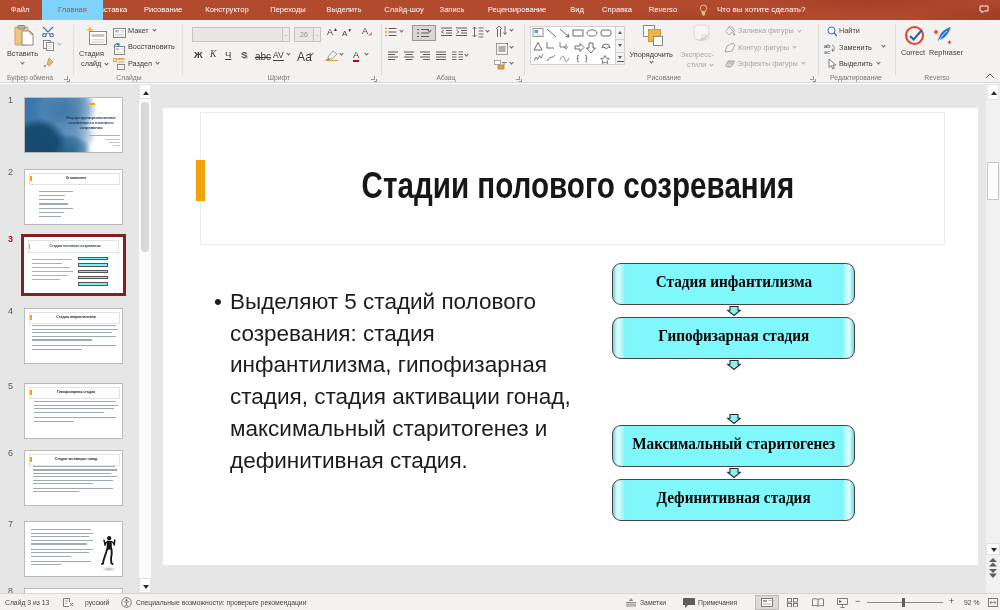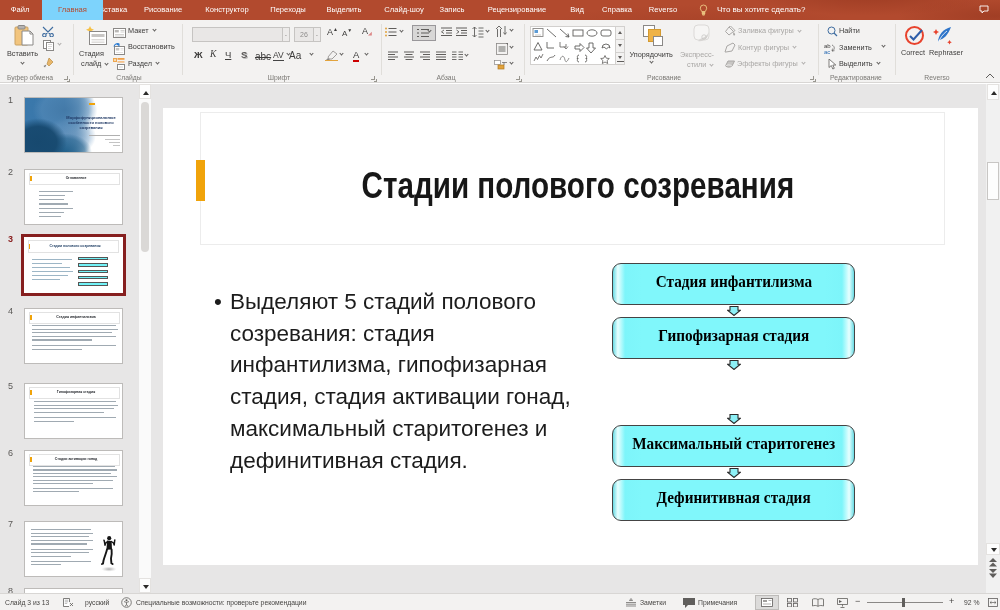--- a/index.html
+++ b/index.html
@@ -153,21 +153,21 @@
   <div class="rt" style="left:327px;top:6px;font-size:9px">А<span style="font-size:5px;vertical-align:4px">▲</span></div>
   <div class="rt" style="left:342px;top:7px;font-size:8px">А<span style="font-size:5px;vertical-align:4px">▼</span></div>
   <div class="rt" style="left:362px;top:6px;font-size:9px">А<span style="font-size:5px;color:#d88;vertical-align:-1px">◢</span></div>
   <div class="rt" style="left:194px;top:29px;font-size:9.5px;font-weight:bold">Ж</div>
   <div class="rt" style="left:210px;top:29px;font-size:9.5px;font-style:italic;font-family:'Liberation Serif',serif">К</div>
   <div class="rt" style="left:225px;top:29px;font-size:9.5px;text-decoration:underline">Ч</div>
   <div class="rt" style="left:241px;top:29px;font-size:9.5px;font-weight:bold;color:#5a5857;text-shadow:1px 1px 0 #bbb">S</div>
   <div class="rt" style="left:255px;top:31px;font-size:10px;text-decoration:line-through">abc</div>
   <div class="rt" style="left:273px;top:30px;font-size:8.5px;border-bottom:1px solid #444">AV</div>
   <div style="position:absolute;left:287px;top:32px;width:3px;height:3px;border-right:1px solid #5f5d5b;border-bottom:1px solid #5f5d5b;transform:rotate(45deg)"></div>
-  <div class="rt" style="left:289px;top:30px;font-size:10px">Аа</div>
+  <div class="rt" style="left:297px;top:30px;font-size:12px">Аа</div>
   <div style="position:absolute;left:310px;top:32px;width:3px;height:3px;border-right:1px solid #5f5d5b;border-bottom:1px solid #5f5d5b;transform:rotate(45deg)"></div>
   <svg class="icn" style="left:325px;top:30px" width="14" height="11" viewBox="0 0 14 11">
       <path d="M8 1 l4 3 -5 5 -3 0 -1-2 z" fill="#f3f2f1" stroke="#8a8886" stroke-width=".8"></path>
       <path d="M3 8 L1 10 h4 z" fill="#8a8886"></path>
       <rect x="0" y="10" width="13" height="1.5" fill="#e2a33d"></rect>
     </svg>
   <div style="position:absolute;left:340px;top:32px;width:3px;height:3px;border-right:1px solid #5f5d5b;border-bottom:1px solid #5f5d5b;transform:rotate(45deg)"></div>
   <div class="rt" style="left:353px;top:29px;font-size:9.5px;border-bottom:2px solid #c00">А</div>
   <div style="position:absolute;left:365px;top:32px;width:3px;height:3px;border-right:1px solid #5f5d5b;border-bottom:1px solid #5f5d5b;transform:rotate(45deg)"></div>
 

